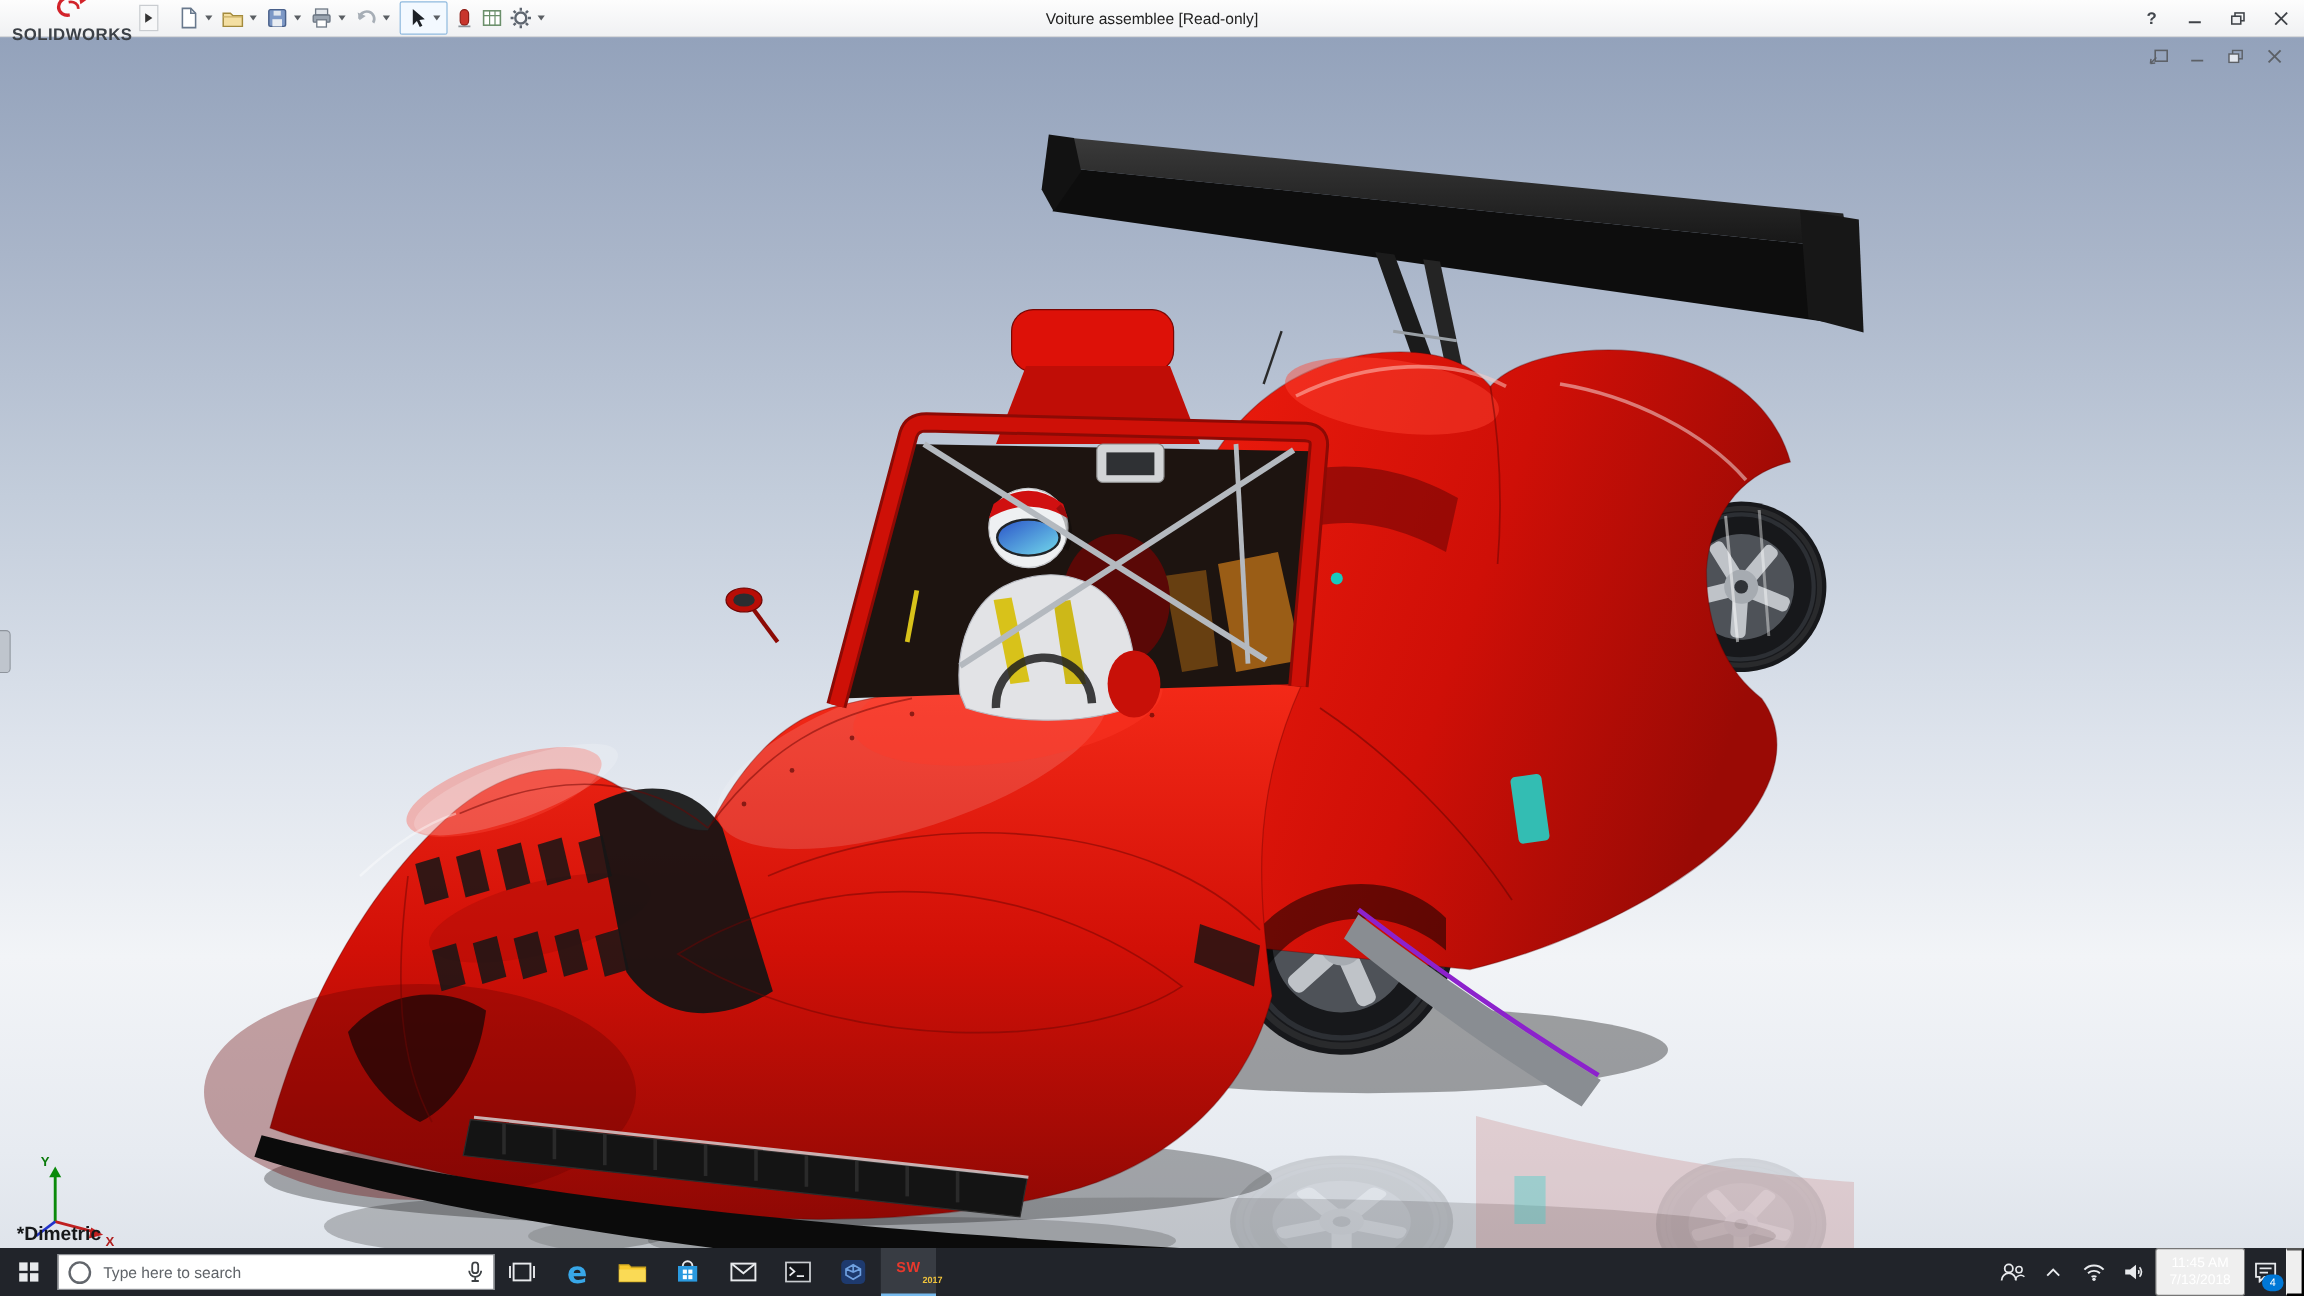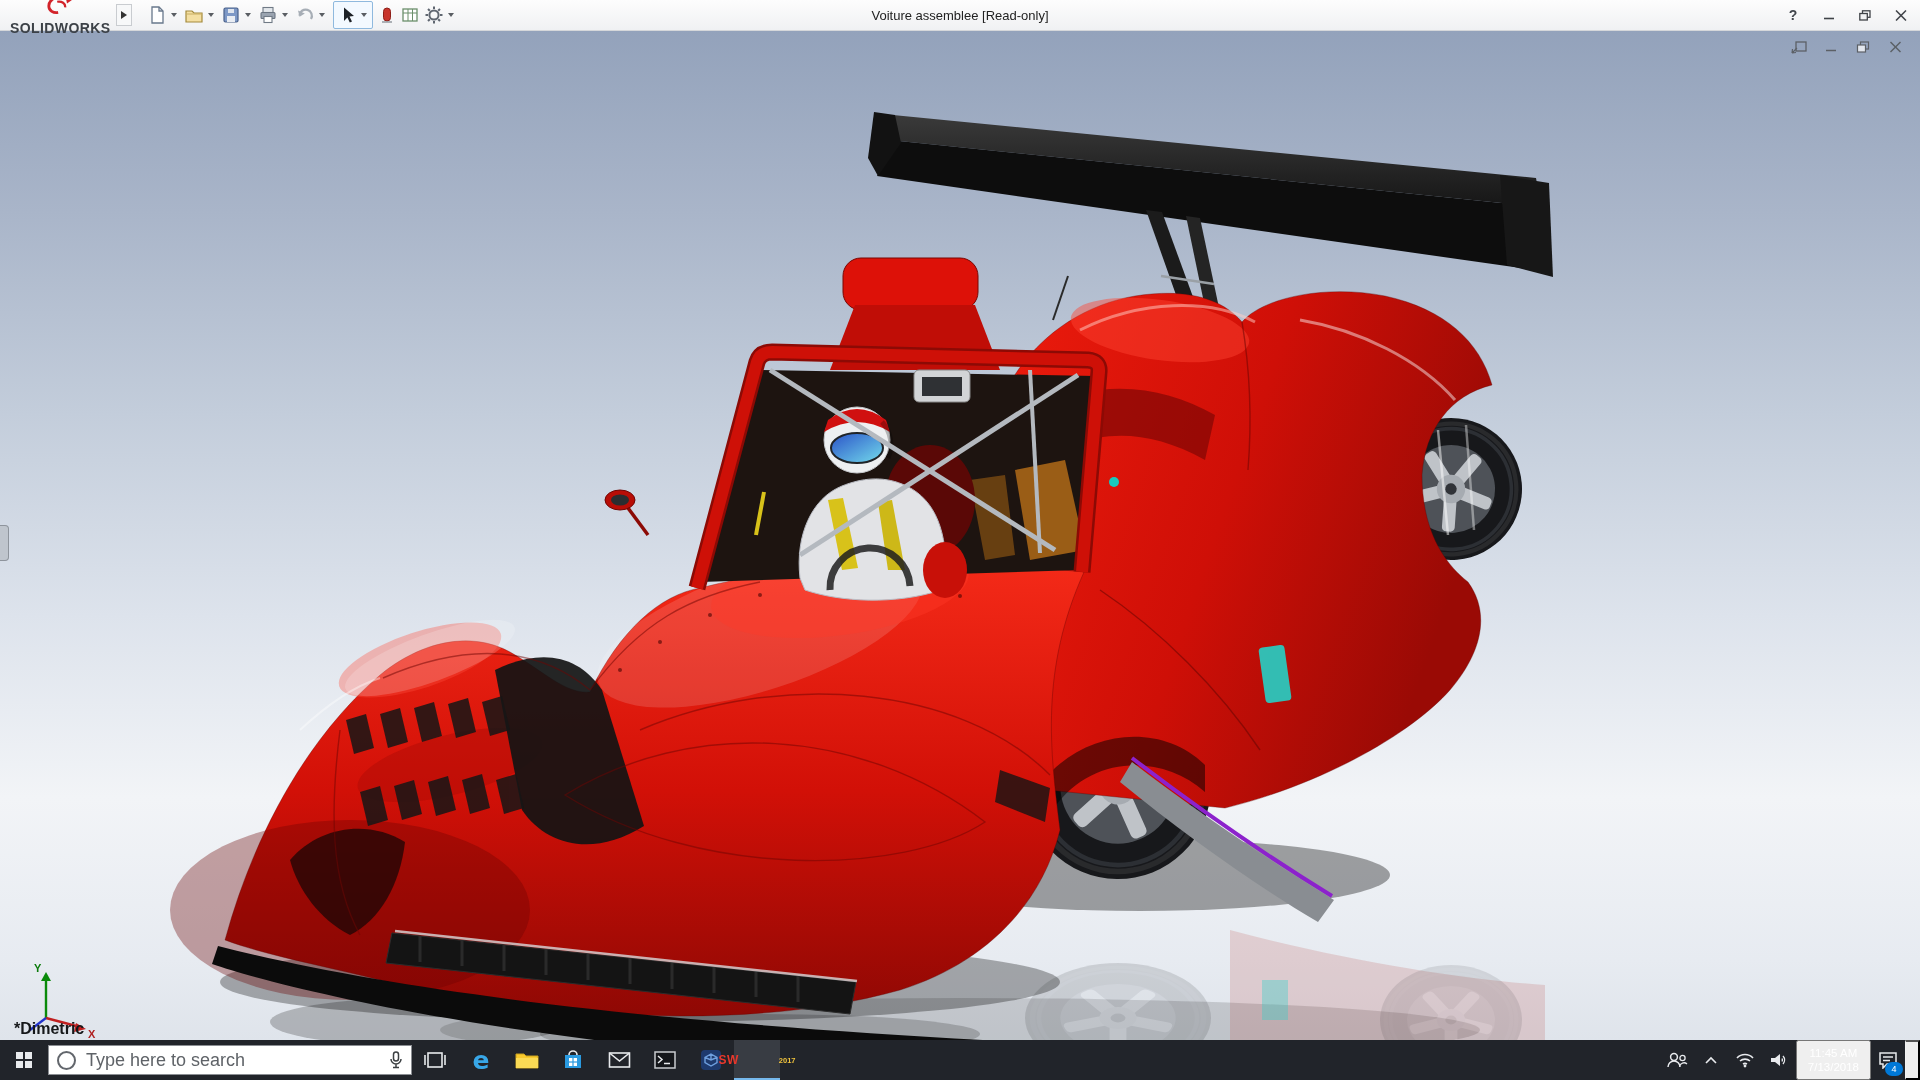--- a/index.html
+++ b/index.html
@@ -32,27 +32,27 @@
   .orientation-label{position:absolute;left:14px;bottom:2px;font-size:16px;font-weight:700;color:#16181a;z-index:6;}
   
   .taskbar{position:absolute;bottom:0;left:0;width:1920px;height:40px;background:#21242a;
     display:flex;align-items:stretch;z-index:60;}
   .tb-start{width:48px;display:flex;align-items:center;justify-content:center;border:none;background:transparent;}
   .winlogo{display:grid;grid-template-columns:7px 7px;grid-template-rows:7px 7px;gap:1.5px;}
   .winlogo span{background:#e8eaed;display:block;}
   .search{width:346px;margin:5px 0;background:#fff;border:1px solid #8b8e93;
     display:flex;align-items:center;padding:0 8px;gap:8px;}
   .cortana-ring{width:15px;height:15px;border:2.2px solid #62666c;border-radius:50%;}
-  .search-input{flex:1;border:none;outline:none;font-size:18px;color:#444;
+  .search-input{flex:1;border:none;outline:none;font-size:13px;color:#444;
     font-family:"Liberation Sans",sans-serif;background:transparent;}
   .search-input::placeholder{color:#5f6368;opacity:1;}
   .task-icon{width:46px;display:flex;align-items:center;justify-content:center;border:none;background:transparent;position:relative;}
   .task-icon.active{background:#383c43;box-shadow:inset 0 -2px 0 #76b9ed;}
   .edge-e{font-size:25px;font-weight:700;color:#38a7e8;line-height:1;font-family:"DejaVu Sans",sans-serif;}
-  .sw-ico{display:flex;flex-direction:row;align-items:center;line-height:1;}
+  .sw-ico{display:flex;flex-direction:column;align-items:center;line-height:1;}
   .sw-ico .l1{color:#e8382c;font-weight:700;font-size:12px;letter-spacing:.5px;}
   .sw-ico .l2{color:#f0c33c;font-size:7.5px;font-weight:700;margin-top:1px;padding-left:40px;}
   .tray{margin-left:auto;display:flex;align-items:stretch;}
   .tray-btn{width:34px;display:flex;align-items:center;justify-content:center;border:none;background:transparent;position:relative;}
   .clock{display:flex;flex-direction:column;align-items:center;justify-content:center;
     color:#fff;font-size:11.5px;line-height:14px;padding:0 10px;}
   .badge{position:absolute;right:2px;bottom:4px;min-width:14px;height:14px;border-radius:7px;
     background:#0078d7;color:#fff;font-size:9px;display:flex;align-items:center;justify-content:center;padding:0 2px;}
   .show-desktop{width:7px;border-left:1px solid rgba(255,255,255,.28);}
 </style>

